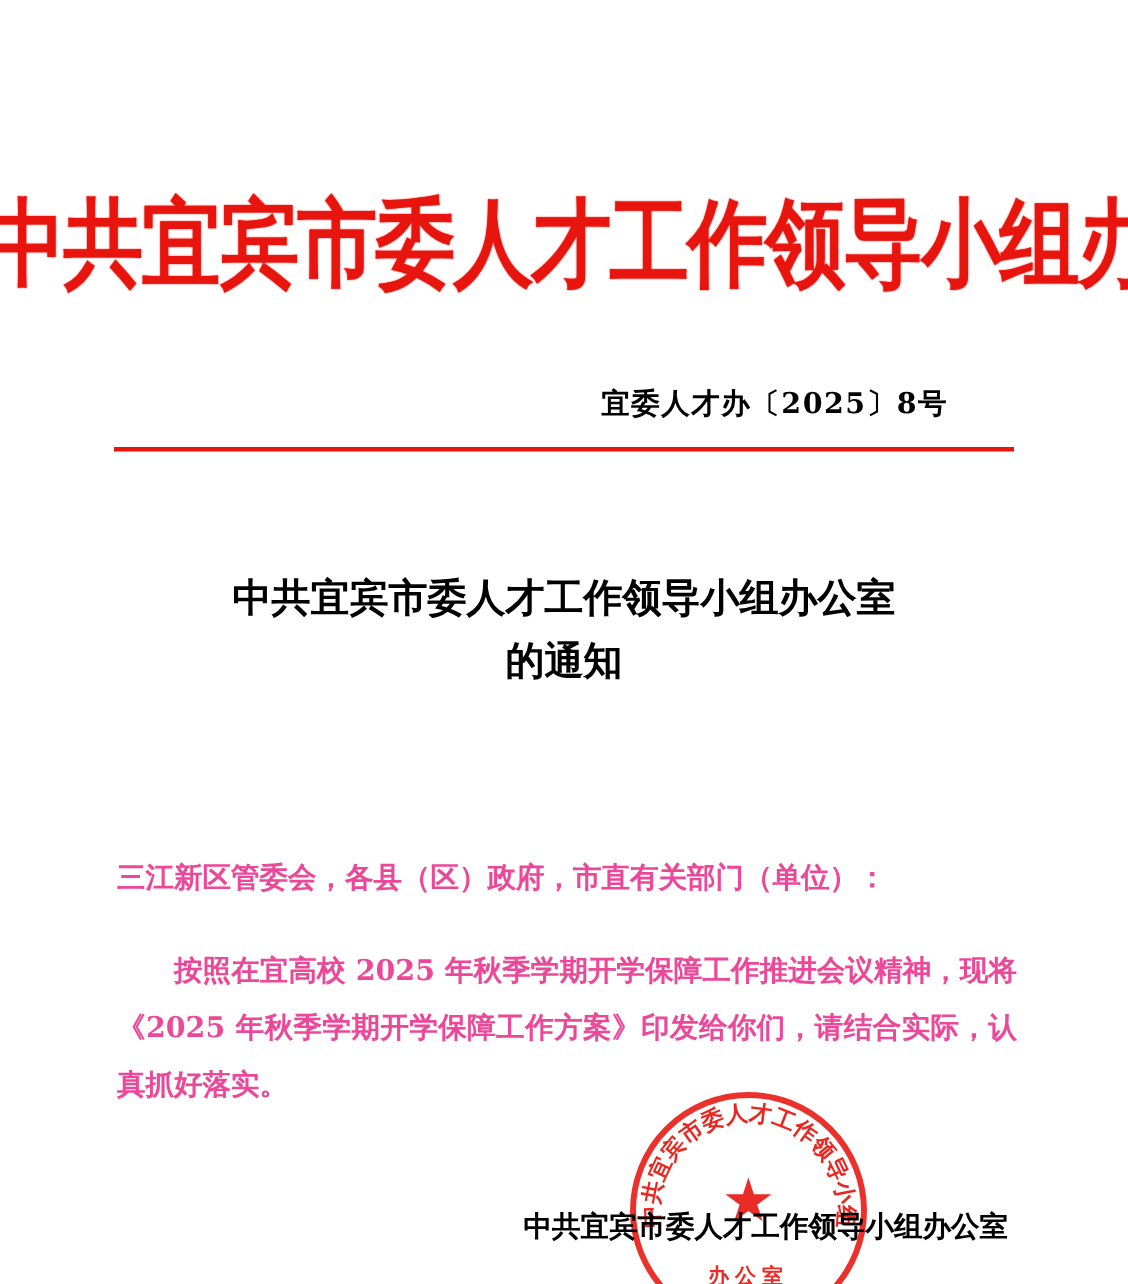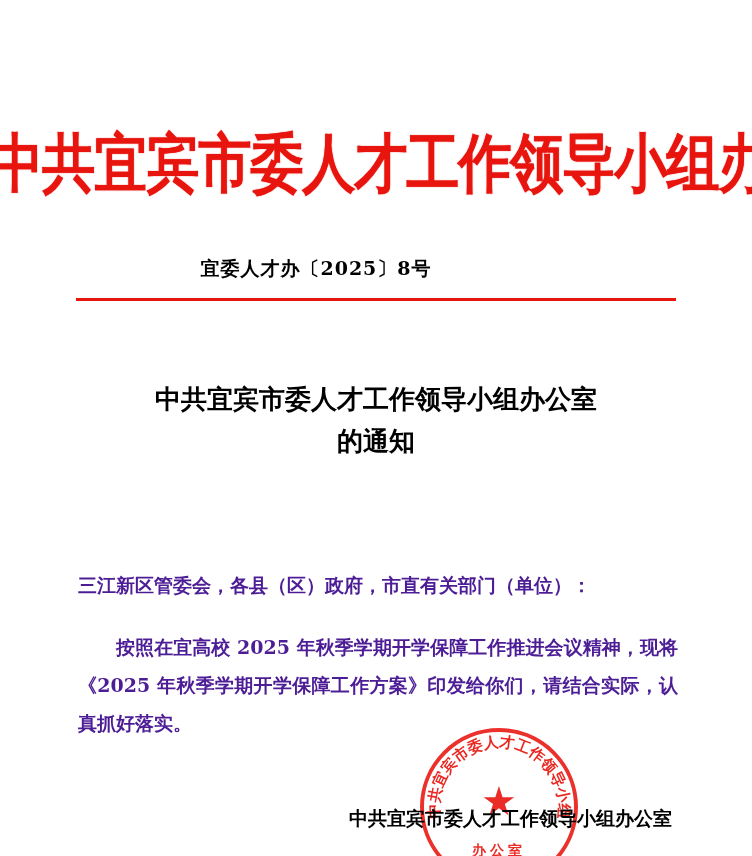--- a/index.html
+++ b/index.html
@@ -43,21 +43,21 @@
     transform-origin: center top;
     white-space: nowrap;
     text-shadow: 0 0 1px #e8150f;
   }
 
   .doc-number {
     position: absolute;
     left: 0;
     top: 256px;
     width: 632px;
-    text-align: center;
+    text-align: right;
     color: #000000;
     font-family: "DejaVu Serif", "Liberation Serif", serif;
     font-weight: bold;
     font-size: 19px;
     letter-spacing: 1px;
   }
 
   .red-rule {
     position: absolute;
     left: 76px;
@@ -91,21 +91,21 @@
   
   .body-text {
     position: absolute;
     left: 78px;
     top: 566px;
     width: 600px;
     font-family: "DejaVu Serif", "Liberation Serif", serif;
     font-weight: bold;
     font-size: 19px;
     line-height: 2.0;
-    color: #4c1d95;
+    color: #ec4899;
     text-align: justify;
   }
   .body-text p {
     margin: 0;
   }
   .body-text p.indent {
     text-indent: 38px;
     margin-top: 24px;
   }
 

